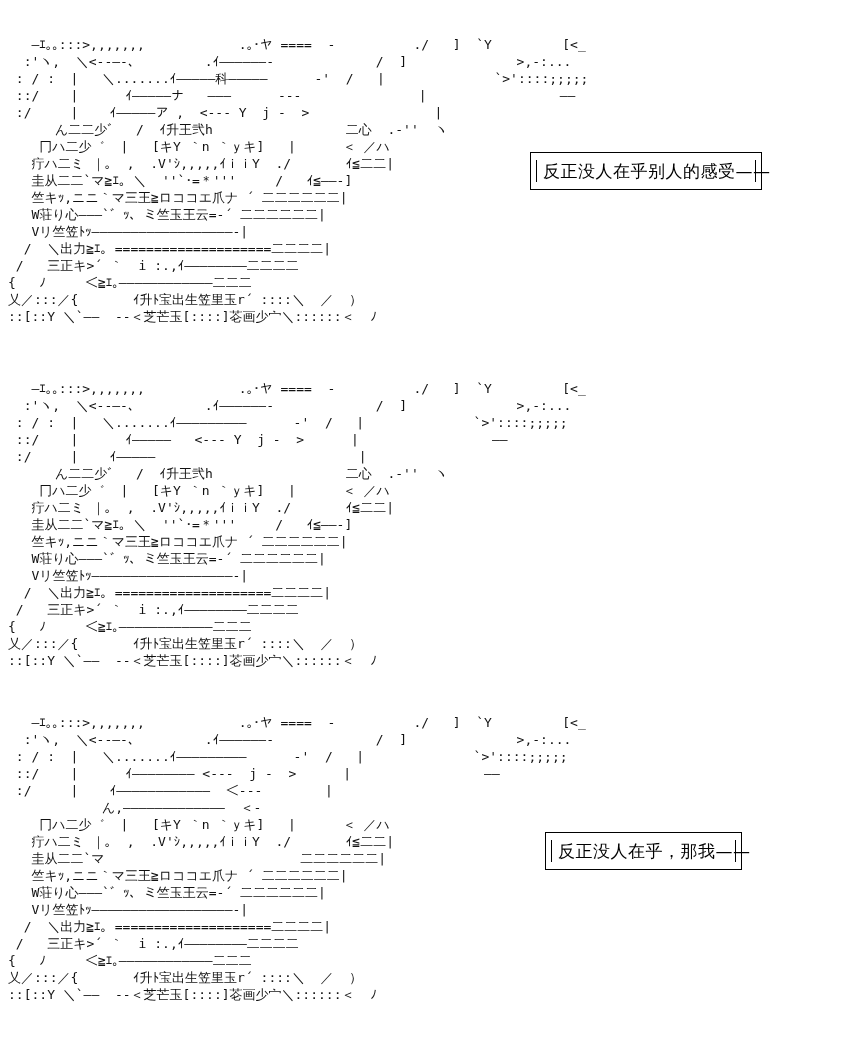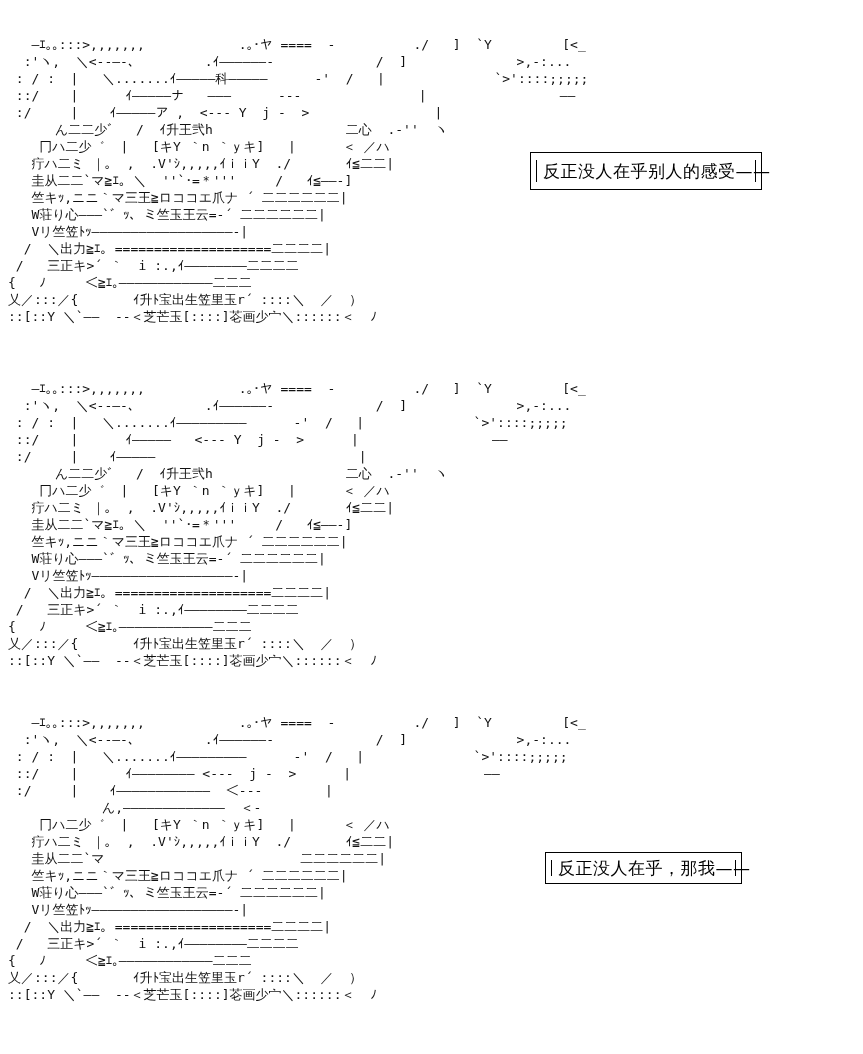--- a/index.html
+++ b/index.html
@@ -141,20 +141,20 @@
    疔ハ二ミ ｜｡  ,  .V'ｼ,,,,,ｲｉｉY  ./       ｲ≦二二|
    圭从二二`マ                         二二二二二二|
    竺キｯ,ニニ｀マ三王≧ロココエ爪ナ ´ 二二二二二二|
    W荘り心―――`゛ｯ､ ミ竺玉王云=-´ 二二二二二二|
    Vリ竺笠ﾄｯ――――――――――――――――――-|
   /  ＼出力≧ｴ｡ ====================二二二二|
  /   三正キ&gt;´ ｀  i :.,ｲ――――――――二二二二
 {   ﾉ     ＜≧ｴ｡――――――――――――二二二
 乂／:::／{       ｲ升ﾄ宝出生笠里玉r´ ::::＼  ／  ）
 ::[::Y ＼`――  --＜芝芒玉[::::]芲画少宀＼::::::＜  ﾉ</pre>
-    <div class="bubble" style="left:545px; top:144px; width:197px; height:32px;">
+    <div class="bubble" style="left:545px; top:124px; width:197px; height:38px;">
       <span class="bubble-inner-rule"></span>
       <span class="bubble-inner-rule-r"></span>
       <span class="bubble-text">反正没人在乎，那我——</span>
     </div>
   </div>
 
 </div>
 
 </body></html>

